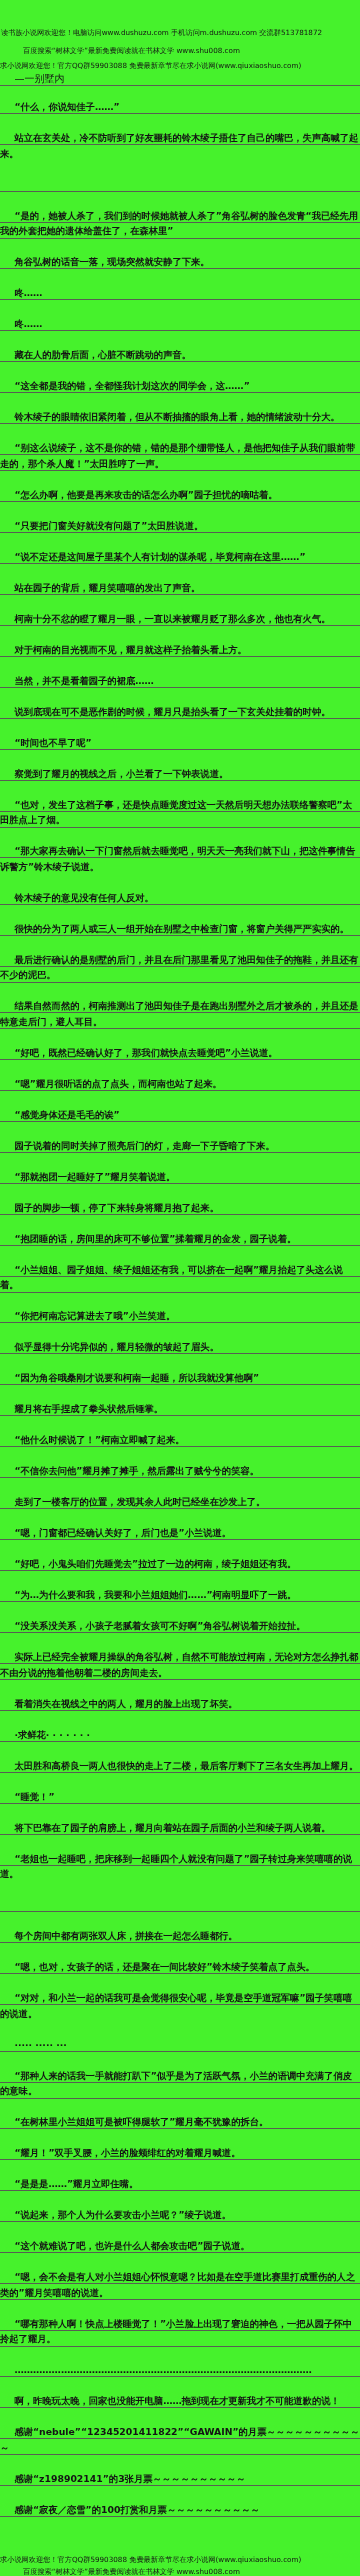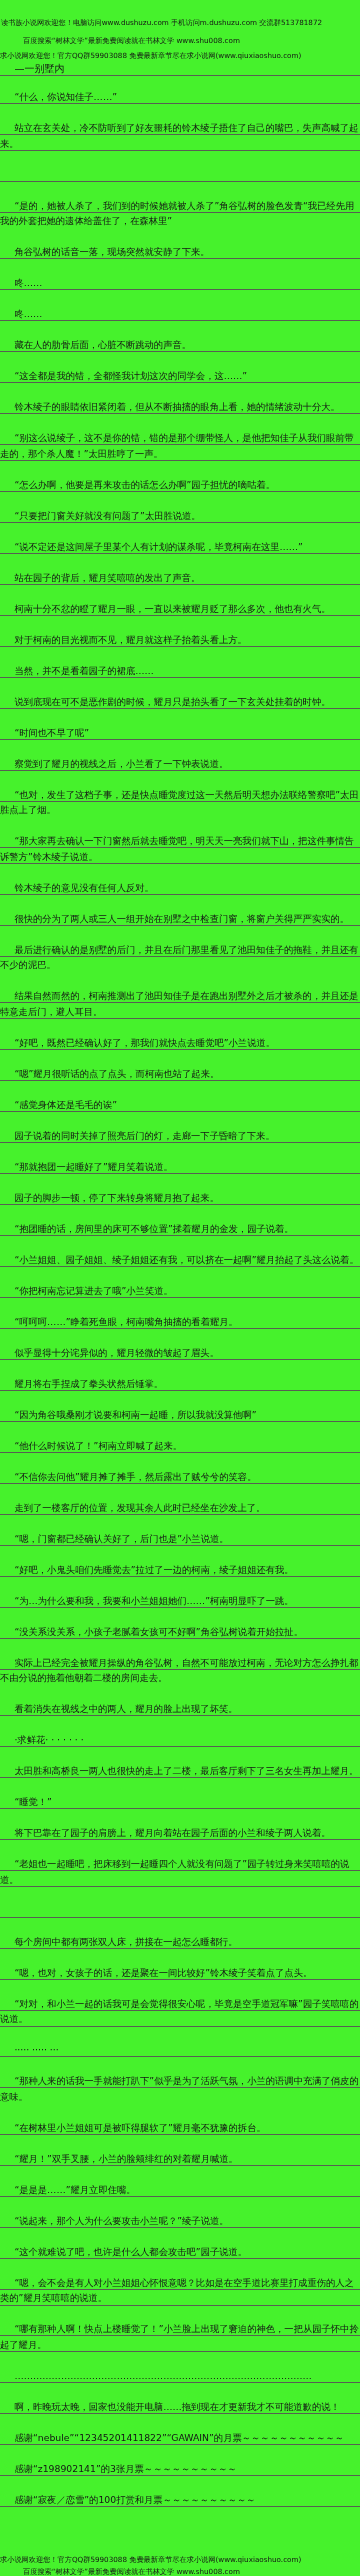--- a/index.html
+++ b/index.html
@@ -5,37 +5,37 @@
   html, body { margin: 0; padding: 0; background: #46f22c; }
   .page {
     position: relative;
     width: 361px;
     height: 2580px;
     background: #46f22c;
     color: #141414;
     font-family: "DejaVu Sans", sans-serif;
     overflow: hidden;
   }
-  .header { padding-top: 17px; }
+  .header { padding-top: 27px; }
   .hline {
     font-size: 7.2px;
     line-height: 11.3px;
     white-space: nowrap;
     overflow: hidden;
   }
   .h1 { padding-left: 1px;  margin-bottom: 7.2px; }
   .h2 { padding-left: 23px; margin-bottom: 3.6px; }
   .h3 { padding-left: 0;    margin-bottom: 1px; }
   .scene {
     font-size: 10px;
     line-height: 12.4px;
     text-indent: 14.4px;
     border-bottom: 0.5px solid #575f53;
   }
-  .bodytext { padding-top: 13.4px; }
+  .bodytext { padding-top: 13.4px; font-weight: bold; }
   .para {
     font-size: 9.3px;
     line-height: 15.5px;
     margin-bottom: 15.5px;
     text-indent: 14.4px;
     word-break: break-all;
     background-image: repeating-linear-gradient(
       to bottom,
       transparent 0px, transparent 14.4px,
       #575f53 14.4px, #575f53 15px,
@@ -99,24 +99,23 @@
       <div class="para">结果自然而然的，柯南推测出了池田知佳子是在跑出别墅外之后才被杀的，并且还是特意走后门，避人耳目。</div>
       <div class="para">“好吧，既然已经确认好了，那我们就快点去睡觉吧”小兰说道。</div>
       <div class="para">“嗯”耀月很听话的点了点头，而柯南也站了起来。</div>
       <div class="para">“感觉身体还是毛毛的诶”</div>
       <div class="para">园子说着的同时关掉了照亮后门的灯，走廊一下子昏暗了下来。</div>
       <div class="para">“那就抱团一起睡好了”耀月笑着说道。</div>
       <div class="para">园子的脚步一顿，停了下来转身将耀月抱了起来。</div>
       <div class="para">“抱团睡的话，房间里的床可不够位置”揉着耀月的金发，园子说着。</div>
       <div class="para">“小兰姐姐、园子姐姐、绫子姐姐还有我，可以挤在一起啊”耀月抬起了头这么说着。</div>
       <div class="para">“你把柯南忘记算进去了哦”小兰笑道。</div>
-      <div class="para">“呵呵呵……”睁着死鱼眼，柯南嘴角抽搐的看着耀月。</div>
       <div class="para">似乎显得十分诧异似的，耀月轻微的皱起了眉头。</div>
+      <div class="para">“因为角谷哦桑刚才说要和柯南一起睡，所以我就没算他啊”</div>
       <div class="para">耀月将右手捏成了拳头状然后锤掌。</div>
-      <div class="para">“因为角谷哦桑刚才说要和柯南一起睡，所以我就没算他啊”</div>
       <div class="para">“他什么时候说了！”柯南立即喊了起来。</div>
       <div class="para">“不信你去问他”耀月摊了摊手，然后露出了贼兮兮的笑容。</div>
       <div class="para">走到了一楼客厅的位置，发现其余人此时已经坐在沙发上了。</div>
       <div class="para">“嗯，门窗都已经确认关好了，后门也是”小兰说道。</div>
       <div class="para">“好吧，小鬼头咱们先睡觉去”拉过了一边的柯南，绫子姐姐还有我。</div>
       <div class="para">“为…为什么要和我，我要和小兰姐姐她们……”柯南明显吓了一跳。</div>
       <div class="para">“没关系没关系，小孩子老腻着女孩可不好啊”角谷弘树说着开始拉扯。</div>
       <div class="para">实际上已经完全被耀月操纵的角谷弘树，自然不可能放过柯南，无论对方怎么挣扎都不由分说的拖着他朝着二楼的房间走去。</div>
       <div class="para">看着消失在视线之中的两人，耀月的脸上出现了坏笑。</div>
       <div class="para">·求鲜花·  · · · · · ·</div>

